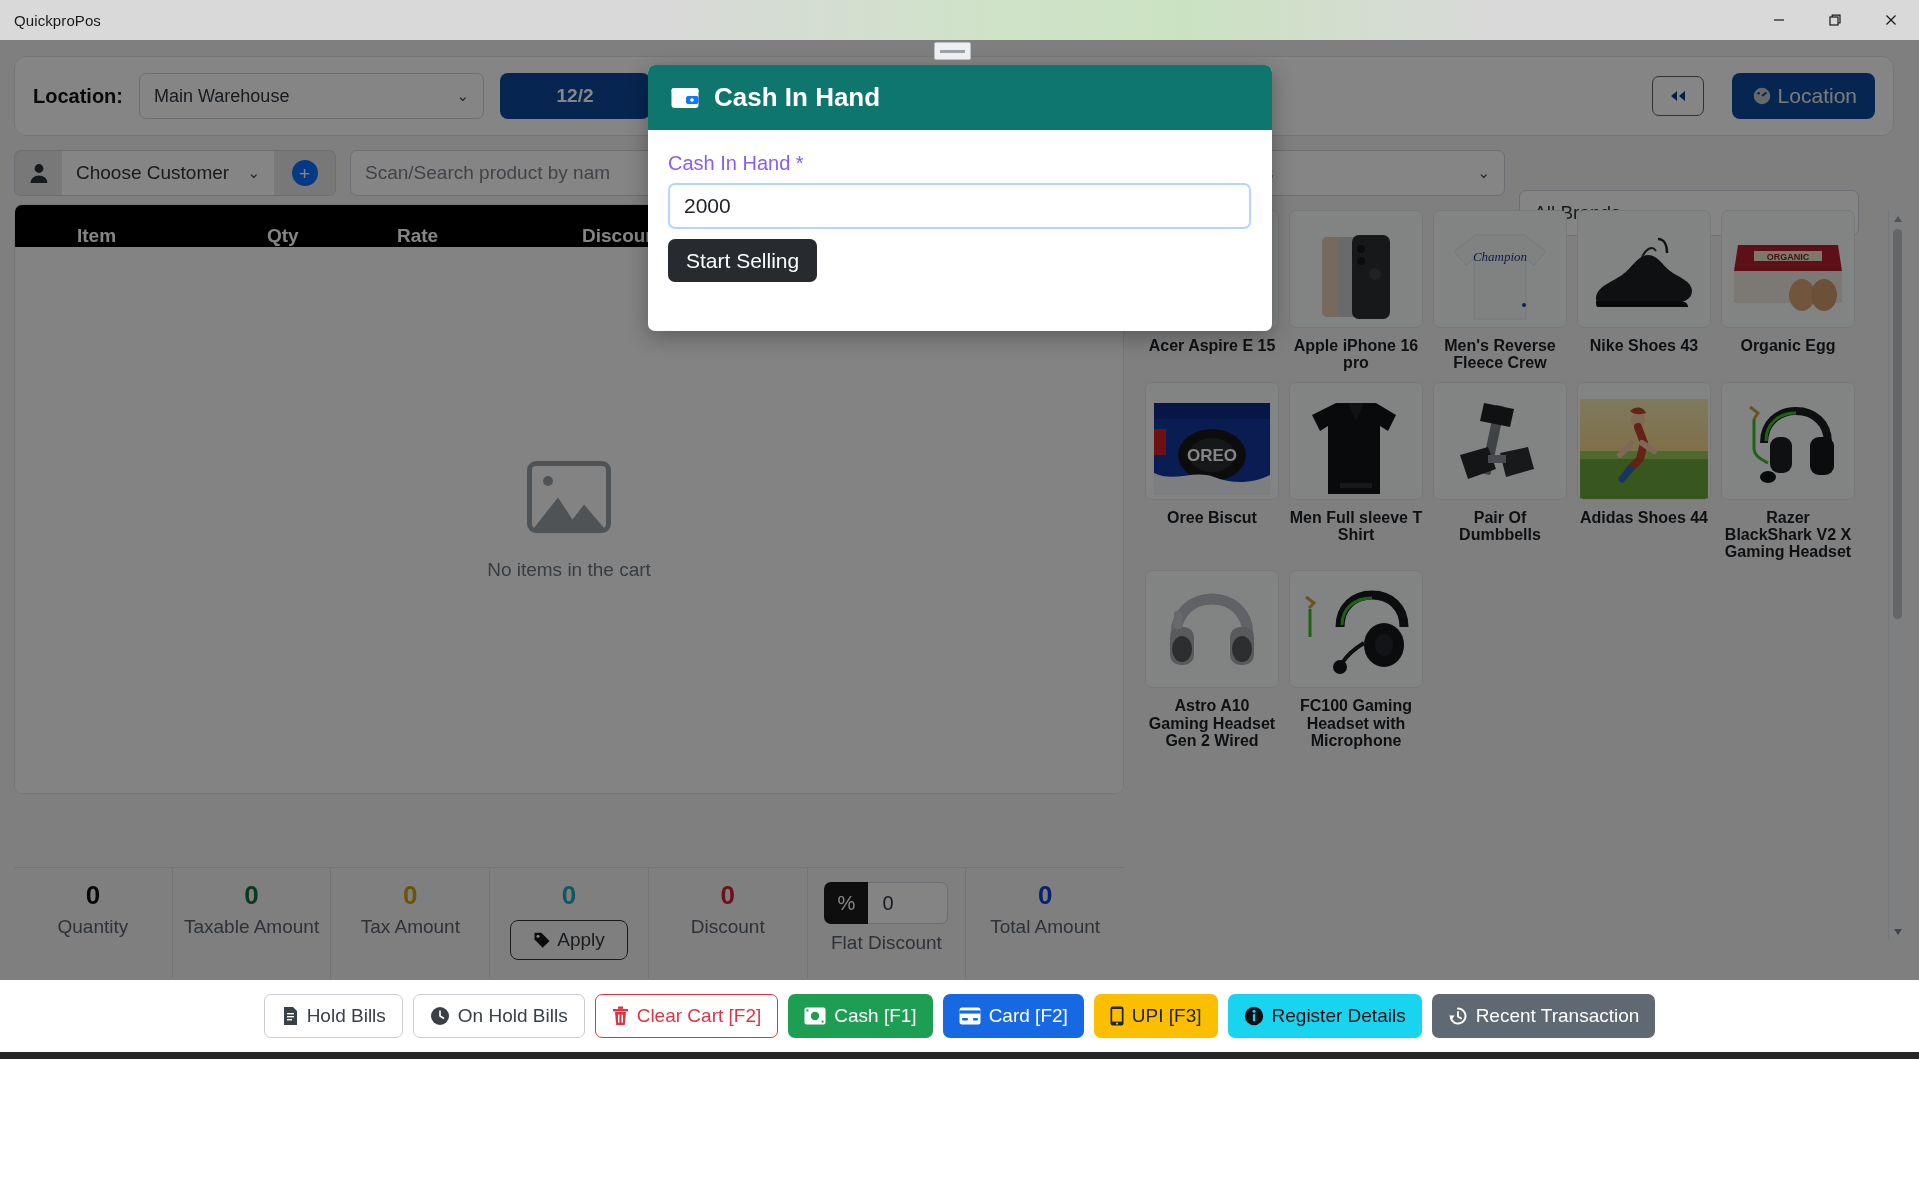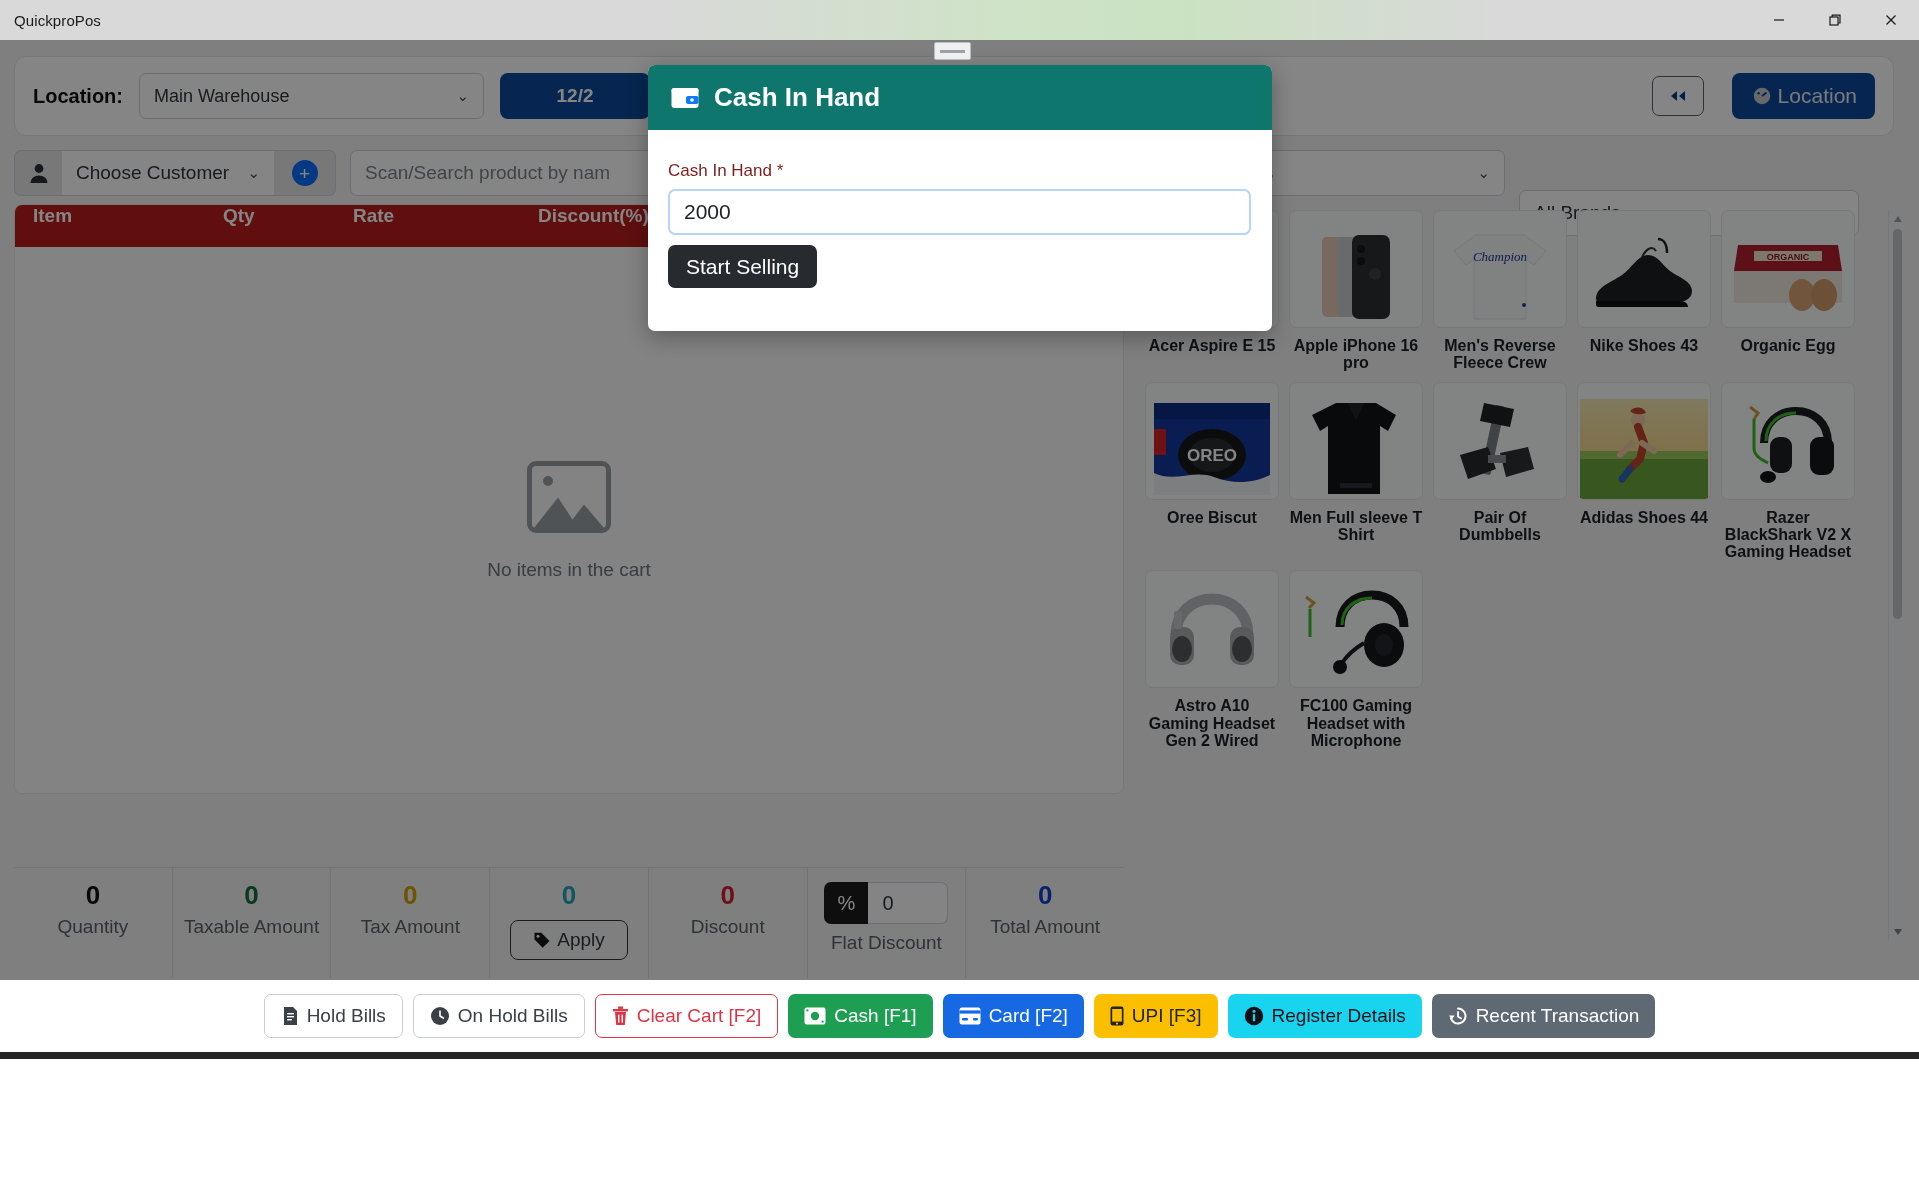--- a/index.html
+++ b/index.html
@@ -91,22 +91,22 @@
     margin-left: 14px; flex: 1; height: 46px; background: #ffffff; border: 1px solid #ced4da;
     border-radius: 7px; font-size: 19px; color: #7b818a; padding: 0 14px;
     display: flex; align-items: center;
   }
 
   #cart-panel {
     margin-top: 8px; width: 1110px; height: 590px; background: #fbfbfc;
     border: 1px solid #e2e5e9; border-radius: 8px; overflow: hidden;
   }
   #cart-head {
-    height: 42px; background: #b91c1c; color: #fff; display: flex; align-items: flex-start;
-    font-size: 19px; font-weight: bold;
+    height: 42px; background: #000000; color: #fff; display: flex; align-items: flex-end;
+    font-size: 19px; font-weight: bold; padding-left: 44px;
   }
   #cart-head .th { padding-left: 18px; }
   .th-item { width: 190px; }
   .th-qty { width: 130px; }
   .th-rate { width: 185px; }
   .th-disc { width: 220px; }
   .th-tax { width: 180px; }
   .th-amt { width: 140px; }
   #cart-empty {
     height: 548px; display: flex; flex-direction: column; align-items: center;
@@ -219,21 +219,21 @@
   #cash-modal {
     position: absolute; top: 65px; left: 648px; width: 624px; height: 266px;
     background: #ffffff; border-radius: 7px; z-index: 110;
     box-shadow: 0 6px 22px rgba(0,0,0,.3); overflow: hidden;
   }
   #cash-modal-header {
     height: 65px; background: #0f766e; display: flex; align-items: center; gap: 14px; padding: 0 22px;
   }
   #cash-modal-title { color: #fff; font-size: 26px; font-weight: bold; }
   #cash-modal-body { padding: 22px 20px 0 20px; }
-  #cash-field-label { font-size: 17px; color: #7f1d1d; margin-top: 9px; }
+  #cash-field-label { font-size: 20px; color: #8b5cf6; }
   #cash-input {
     margin-top: 8px; width: 583px; height: 46px; border: 2px solid #b6d4fe; border-radius: 7px;
     background: #fff; display: flex; align-items: center; padding: 0 14px; font-size: 21px; color: #212529;
   }
   #start-selling-btn {
     margin-top: 10px; height: 43px; background: #272b30; color: #fff; border-radius: 7px;
     display: inline-flex; align-items: center; padding: 0 18px; font-size: 21px;
   }
 </style>
 </head>

